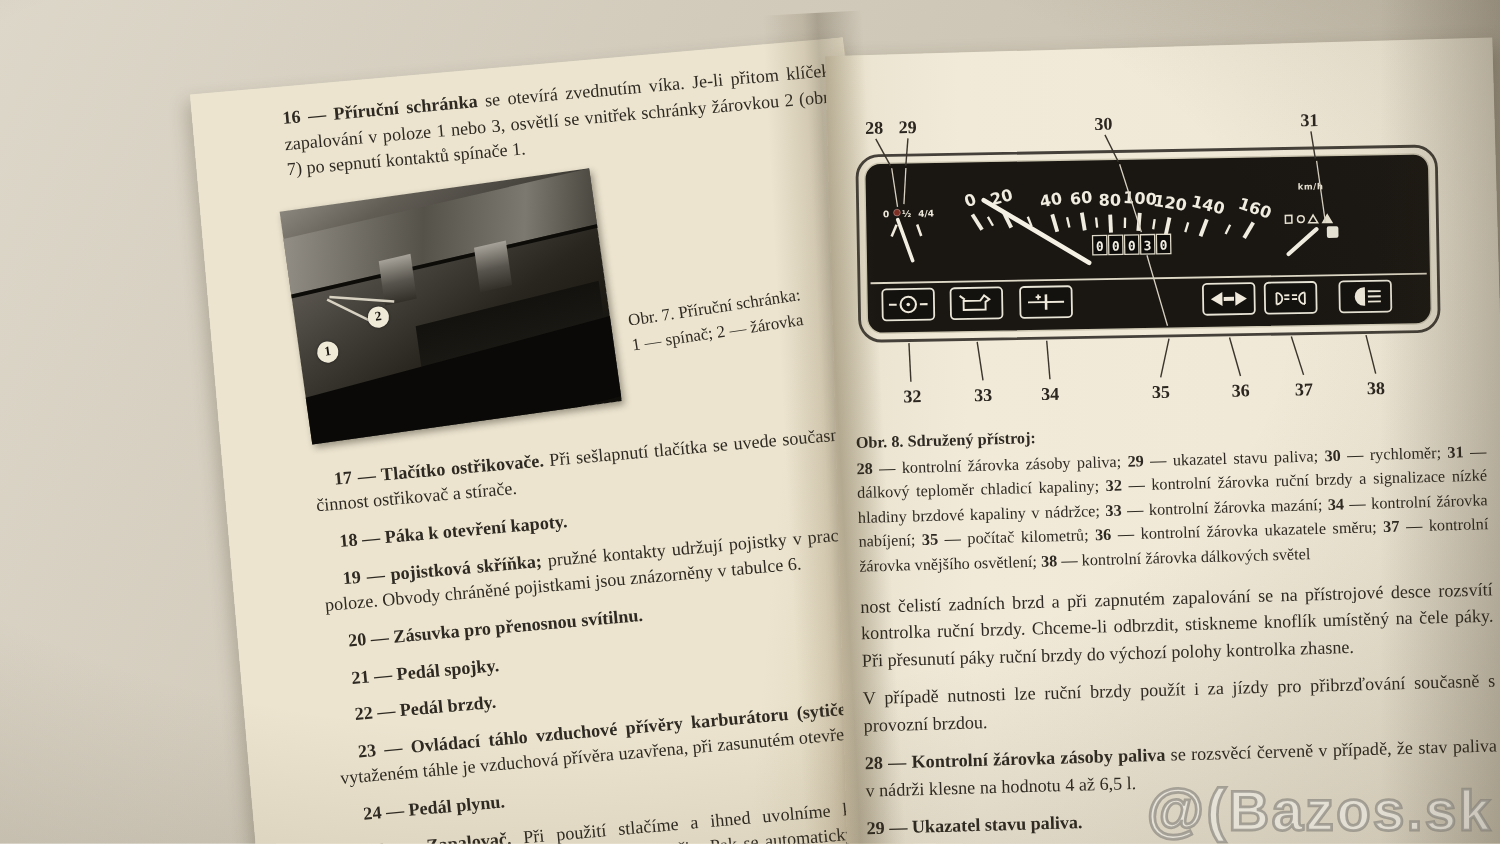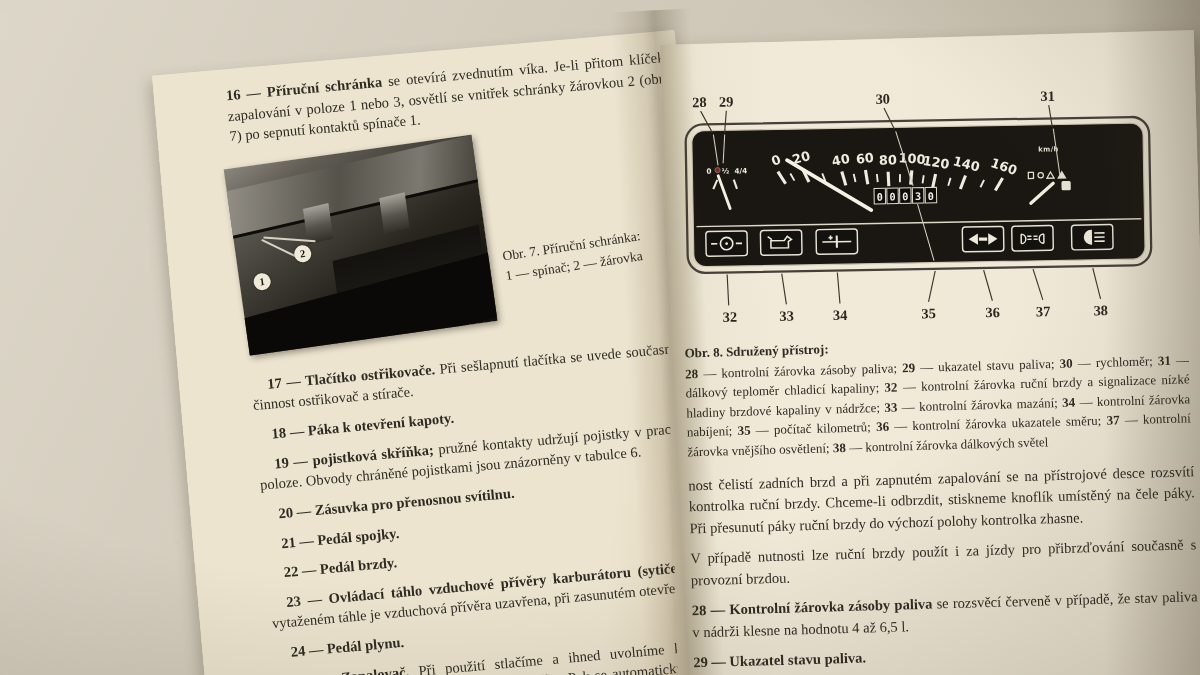--- a/index.html
+++ b/index.html
@@ -283,13 +283,14 @@
       <p class="rp-para">nost čelistí zadních brzd a při zapnutém zapalování se na přístrojové desce rozsvítí kontrolka ruční brzdy. Chceme-li odbrzdit, stiskneme knoflík umístěný na čele páky. Při přesunutí páky ruční brzdy do výchozí polohy kontrolka zhasne.</p>
       <p class="rp-para">V případě nutnosti lze ruční brzdy použít i za jízdy pro přibrzďování současně s provozní brzdou.</p>
       <p class="rp-para"><span class="lead">28 — Kontrolní žárovka zásoby paliva</span><span> se rozsvěcí červeně v případě, že stav paliva v nádrži klesne na hodnotu 4 až 6,5 l.</span></p>
       <p class="rp-para"><span class="lead">29 — Ukazatel stavu paliva.</span></p>
     </div>
   </div>
 
   <div class="spine"></div>
   <div class="vignette"></div>
 
+  <div class="watermark"><span class="at">@(</span><span>Bazos.sk</span></div>
 </div>
 
 </body></html>

